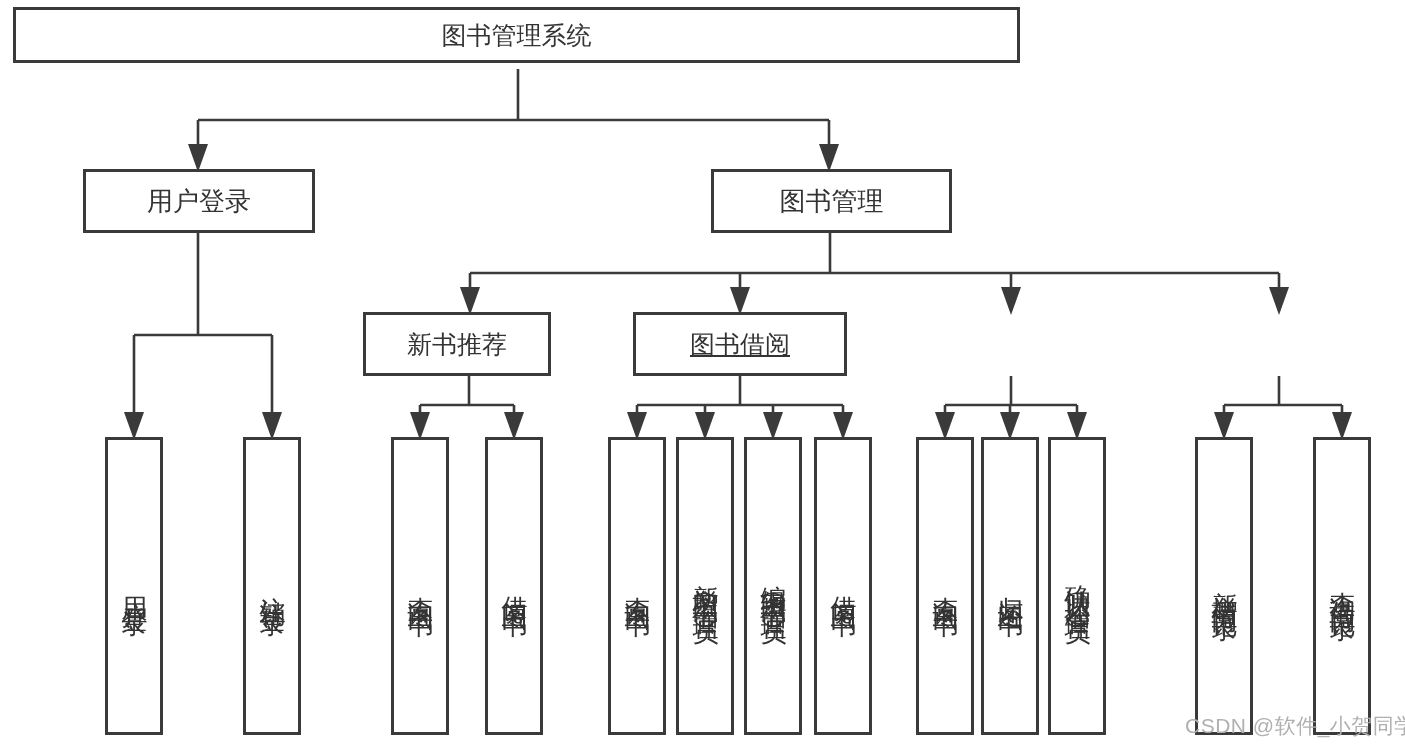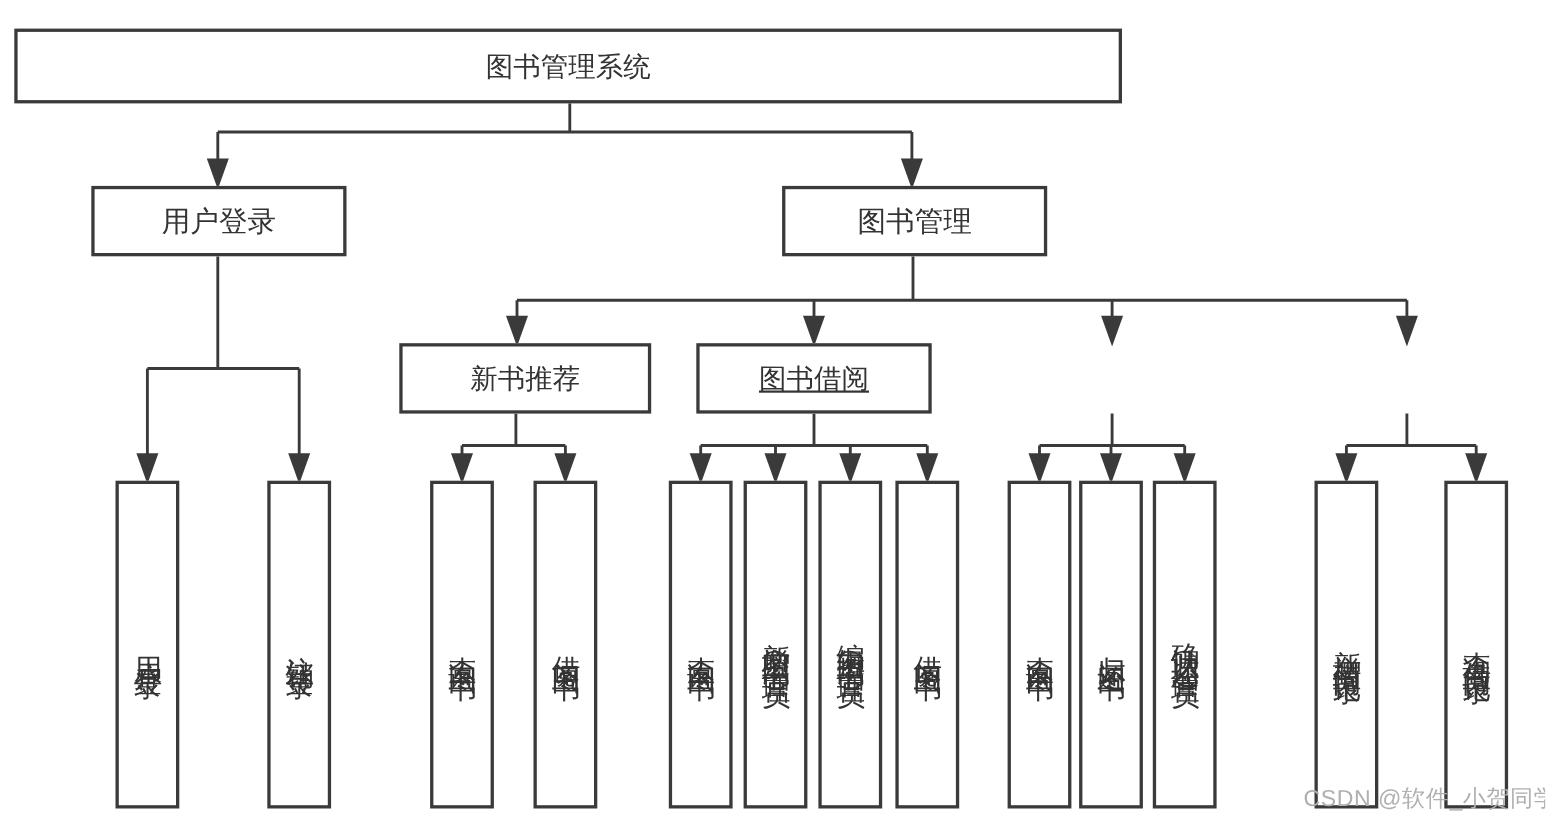--- a/index.html
+++ b/index.html
@@ -51,24 +51,24 @@
     display: block;
     text-align: center;
     font-size: 26px;
     letter-spacing: 5px;
     line-height: 50px;
     width: 58px;
     height: 298px;
     top: 437px;
   }
   
-  #n-root      { left: 13px;   top: 26px;  width: 1007px; height: 68px; }
+  #n-root      { left: 13px;   top: 7px;  width: 1007px; height: 56px; }
   #n-login     { left: 83px;   top: 169px; width: 232px;  height: 64px; }
   #n-bookmgmt  { left: 711px;  top: 169px; width: 241px;  height: 64px; }
-  #n-newbooks  { left: 363px;  top: 312px; width: 229px;  height: 64px; }
+  #n-newbooks  { left: 363px;  top: 312px; width: 188px;  height: 64px; }
   #n-borrowing { left: 633px;  top: 312px; width: 214px;  height: 64px; text-decoration: underline; }
   #n-current   { left: 904px;  top: 312px; width: 214px;  height: 64px; }
   #n-records   { left: 1172px; top: 312px; width: 214px;  height: 64px; }
   #l-user-login    { left: 105px;  }
   #l-logout        { left: 243px;  }
   #l-nb-query      { left: 391px;  }
   #l-nb-borrow     { left: 485px;  }
   #l-bb-query      { left: 608px;  }
   #l-bb-add        { left: 676px;  }
   #l-bb-edit       { left: 744px;  }

